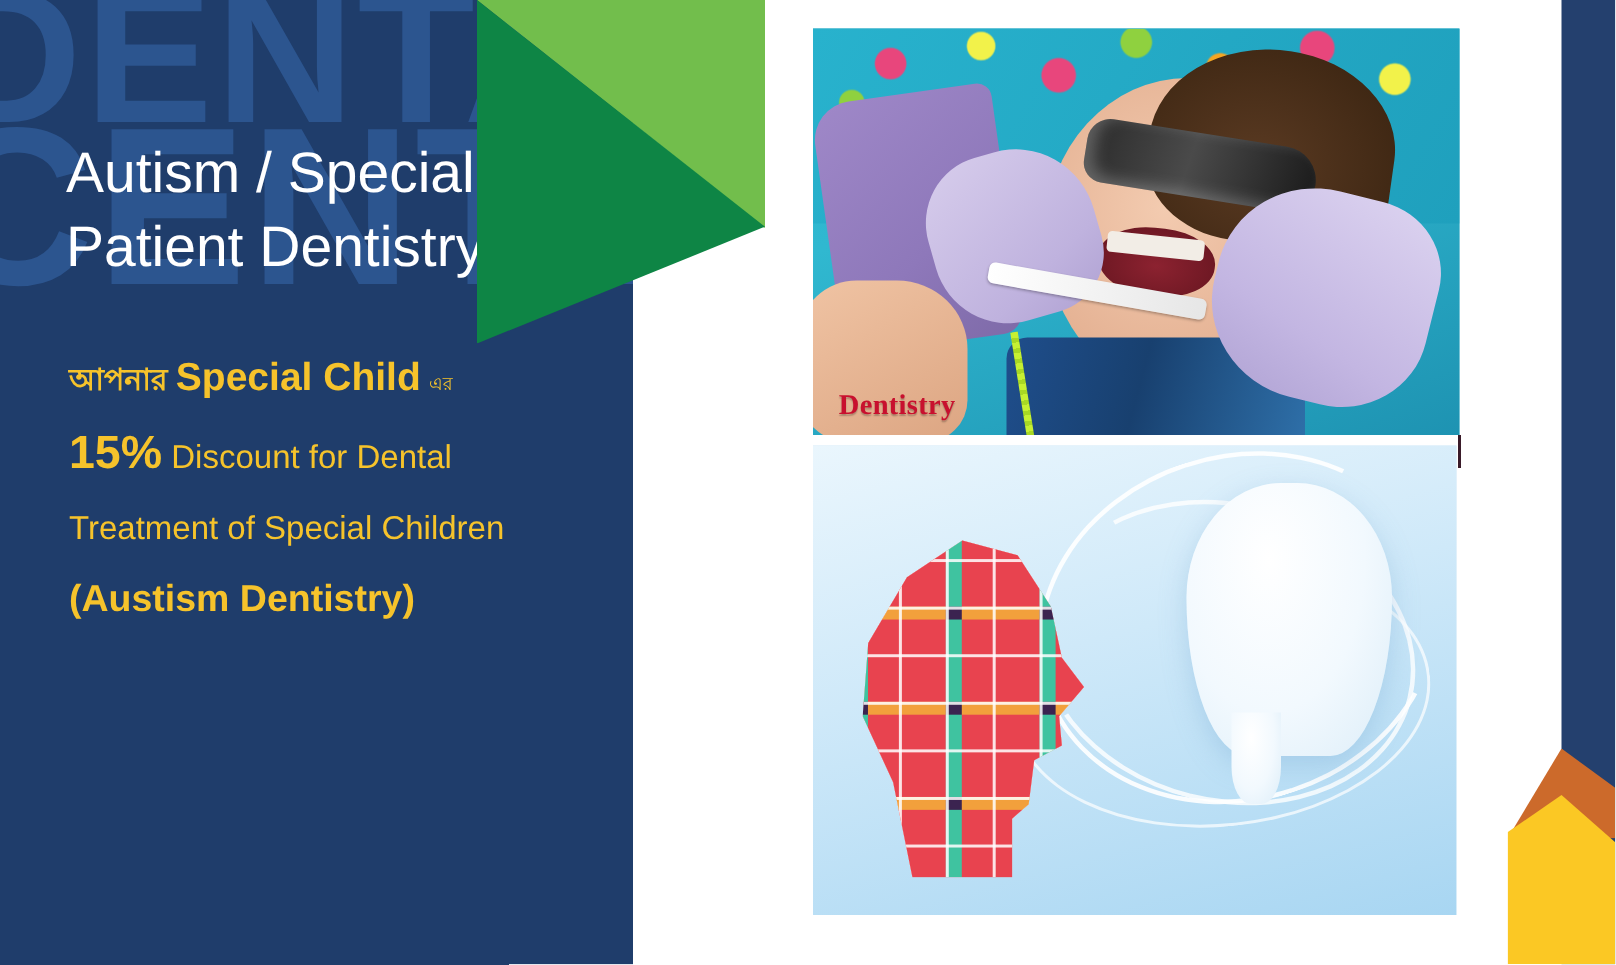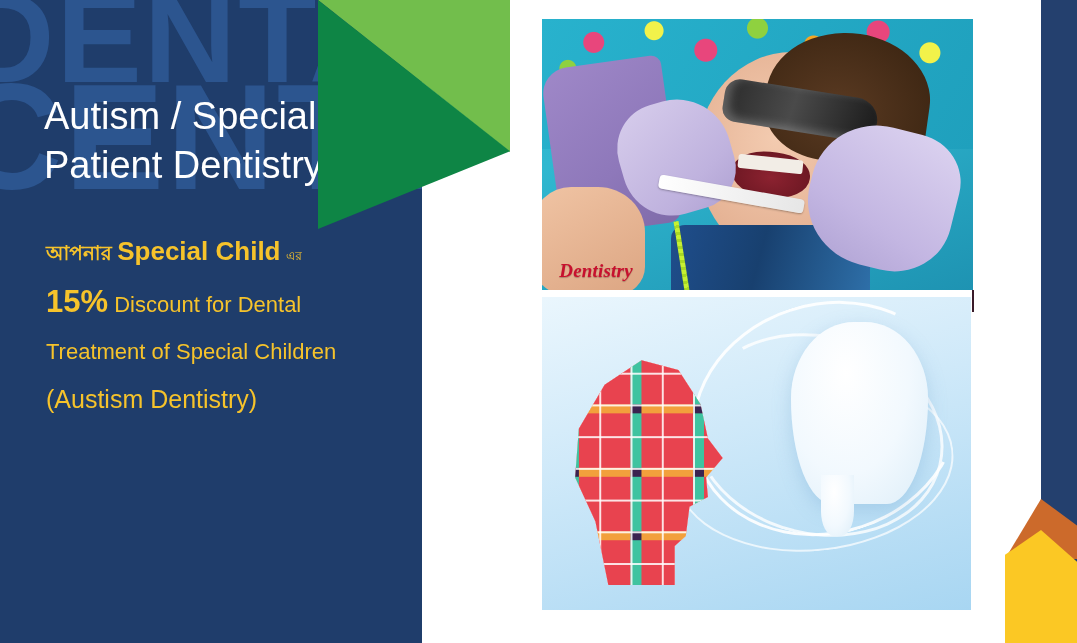--- a/index.html
+++ b/index.html
@@ -126,35 +126,34 @@
     line-height: 1.0;
     margin-bottom: 24px;
     white-space: nowrap;
   }
   .en-line .pct {
     font-weight: 700;
     font-size: 31px;
   }
   .en-final {
     font-size: 25px;
-    font-weight: 400;
+    font-weight: 700;
     line-height: 1.0;
     white-space: nowrap;
   }
 
   
   .photo-top {
     position: absolute;
     left: 542px;
     top: 19px;
     width: 431px;
     height: 271px;
     overflow: hidden;
     background: #2FA8C4;
-    font-style: italic;
   }
   .photo-bottom {
     position: absolute;
     left: 542px;
     top: 297px;
     width: 429px;
     height: 313px;
     overflow: hidden;
     background: #CFE8F7;
   }

